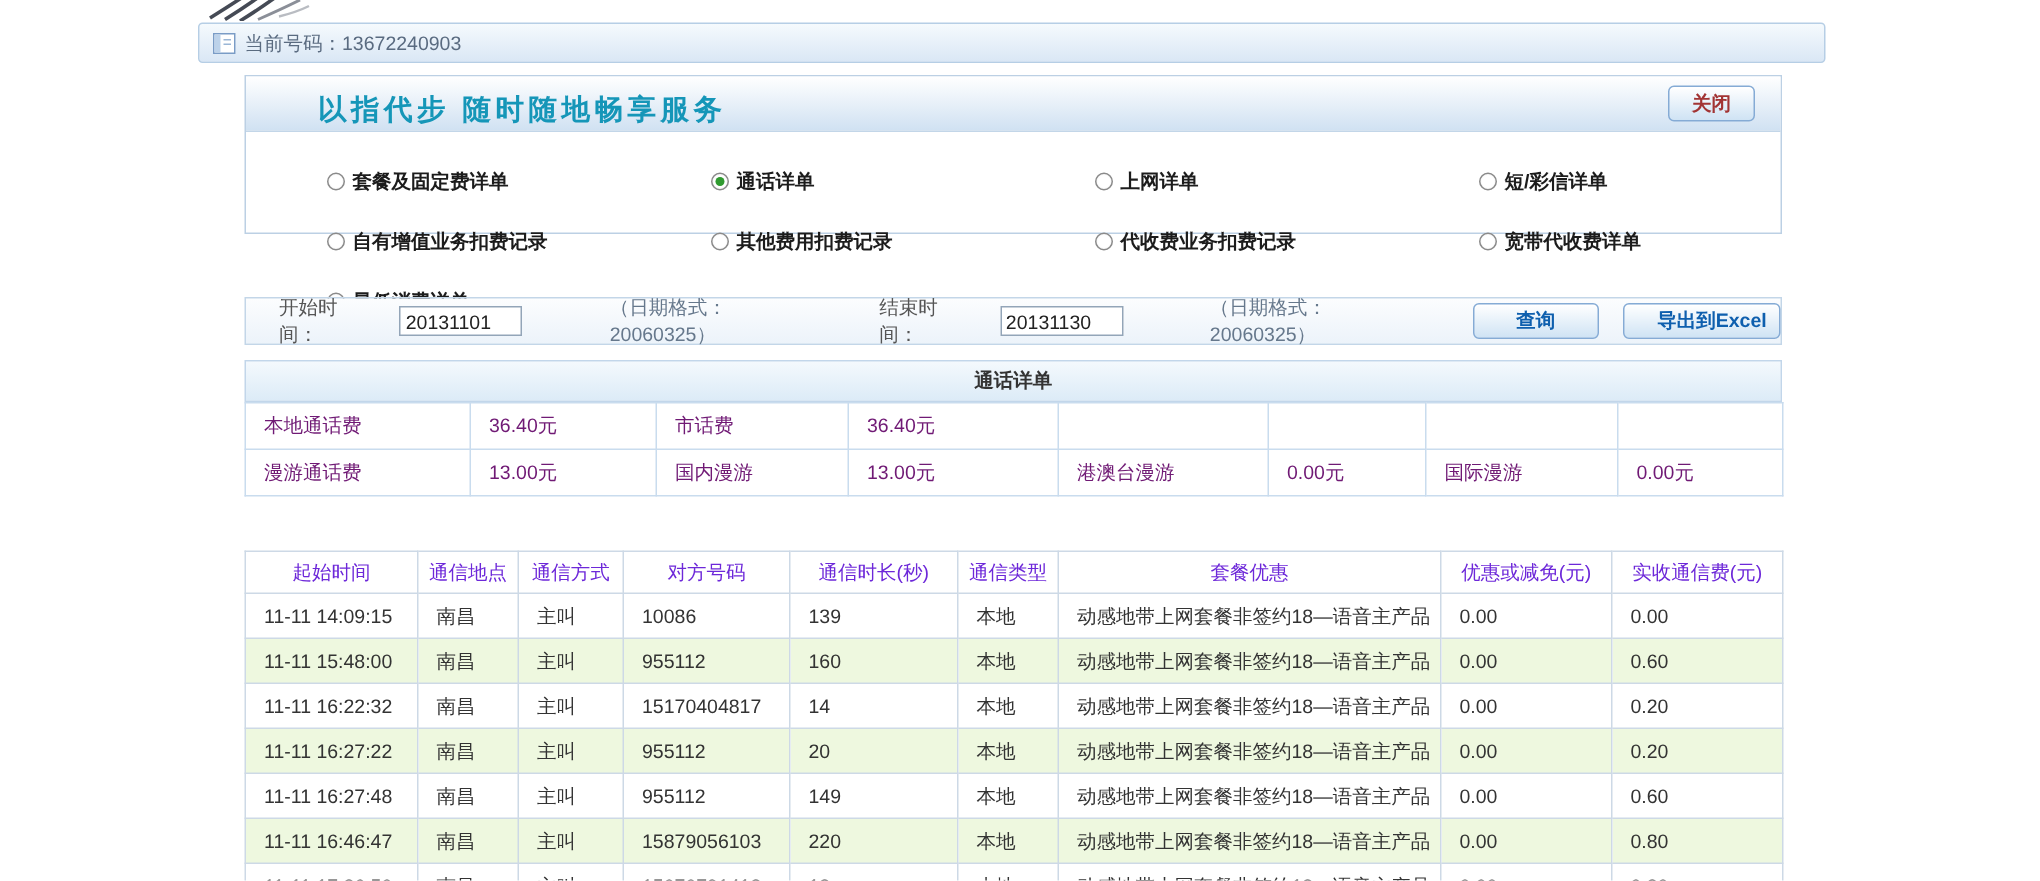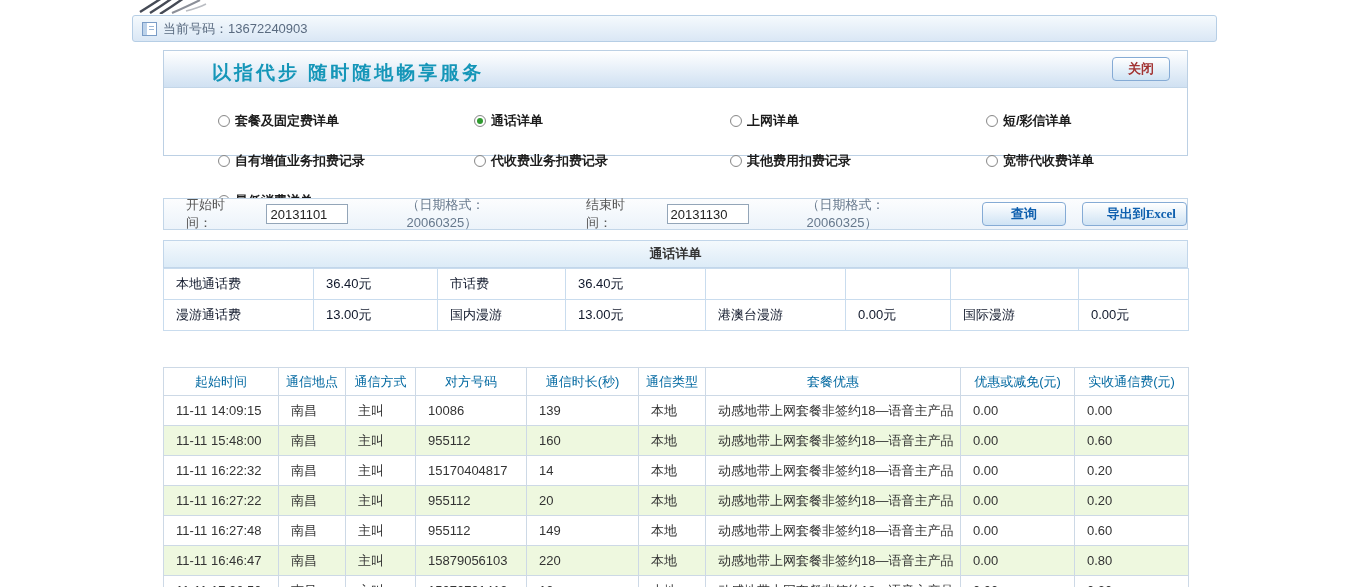--- a/index.html
+++ b/index.html
@@ -26,21 +26,21 @@
   .panel{position:absolute;left:163px;width:1025px;box-sizing:border-box;}
   
   .options-panel{top:50px;height:106px;border:1px solid #bcd0e4;background:#fff;}
   .options-head{height:36px;background:linear-gradient(#ffffff,#d0e1f2);border-bottom:1px solid #c3d6e8;position:relative;}
   .slogan{position:absolute;left:48px;top:9px;font-size:19px;font-weight:bold;color:#1596b8;letter-spacing:3px;}
   .btn{
     display:inline-flex;align-items:center;justify-content:center;
     border:1px solid #85abd5;border-radius:4px;
     background:linear-gradient(#ffffff,#cfe3f4);
     box-shadow:inset 0 1px 0 #ffffff;
-    font-weight:bold;font-size:13px;cursor:pointer;box-sizing:border-box;font-family:Liberation Serif, serif;
+    font-weight:bold;font-size:13px;cursor:pointer;box-sizing:border-box;
   }
   .btn-close{position:absolute;right:17px;top:6px;width:58px;height:24px;color:#a23434;}
   .options-grid{
     display:grid;grid-template-columns:256px 256px 256px auto;
     padding:8px 0 0 54px;row-gap:7px;
   }
   .option{display:flex;align-items:center;height:17px;margin-top:16px;}
   .radio{
     width:12px;height:12px;border:1px solid #8a8a8a;border-radius:50%;
     background:radial-gradient(#ffffff 55%,#e3e3e3);margin-right:5px;flex:none;
@@ -65,27 +65,27 @@
   .btn-export{width:106px;height:24px;color:#0e5fae;margin-left:16px;padding-left:20px;}
   
   .summary-block{top:240px;}
   .summary-title{
     height:26px;line-height:26px;text-align:center;font-weight:bold;color:#333;
     border:1px solid #c2d6ea;background:linear-gradient(#f4f9fd,#dcebf7);
   }
   table{border-collapse:collapse;table-layout:fixed;width:1025px;}
   .summary-table{margin-top:0;}
   .summary-table td{
-    height:30px;border:1px solid #c9dcee;padding:0 4px 0 12px;color:#0f172a;
+    height:30px;border:1px solid #c9dcee;padding:0 4px 0 12px;color:#701a75;
     overflow:hidden;white-space:nowrap;
   }
   
   .detail-block{top:367px;}
   .detail-table th{
-    height:25px;border:1px solid #cdd9e6;font-weight:normal;color:#0369a1;
+    height:25px;border:1px solid #cdd9e6;font-weight:normal;color:#6d28d9;
     background:#ffffff;text-align:center;white-space:nowrap;overflow:hidden;font-size:13px;
   }
   .detail-table td{
     height:29px;border:1px solid #cdd9e6;padding:0 4px 0 12px;color:#333;
     white-space:nowrap;overflow:hidden;background:#ffffff;
   }
   .detail-table tr.alt td{background:#eef8df;}
 </style>
 </head>
 <body>
@@ -126,25 +126,25 @@
       <span class="option">
         <span class="radio"></span>
         <span class="olabel">短/彩信详单</span>
       </span>
       <span class="option">
         <span class="radio"></span>
         <span class="olabel">自有增值业务扣费记录</span>
       </span>
       <span class="option">
         <span class="radio"></span>
+        <span class="olabel">其他费用扣费记录</span>
+      </span>
+      <span class="option">
+        <span class="radio"></span>
         <span class="olabel">代收费业务扣费记录</span>
-      </span>
-      <span class="option">
-        <span class="radio"></span>
-        <span class="olabel">其他费用扣费记录</span>
       </span>
       <span class="option">
         <span class="radio"></span>
         <span class="olabel">宽带代收费详单</span>
       </span>
       <span class="option">
         <span class="radio"></span>
         <span class="olabel">最低消费详单</span>
       </span>
     </div>

